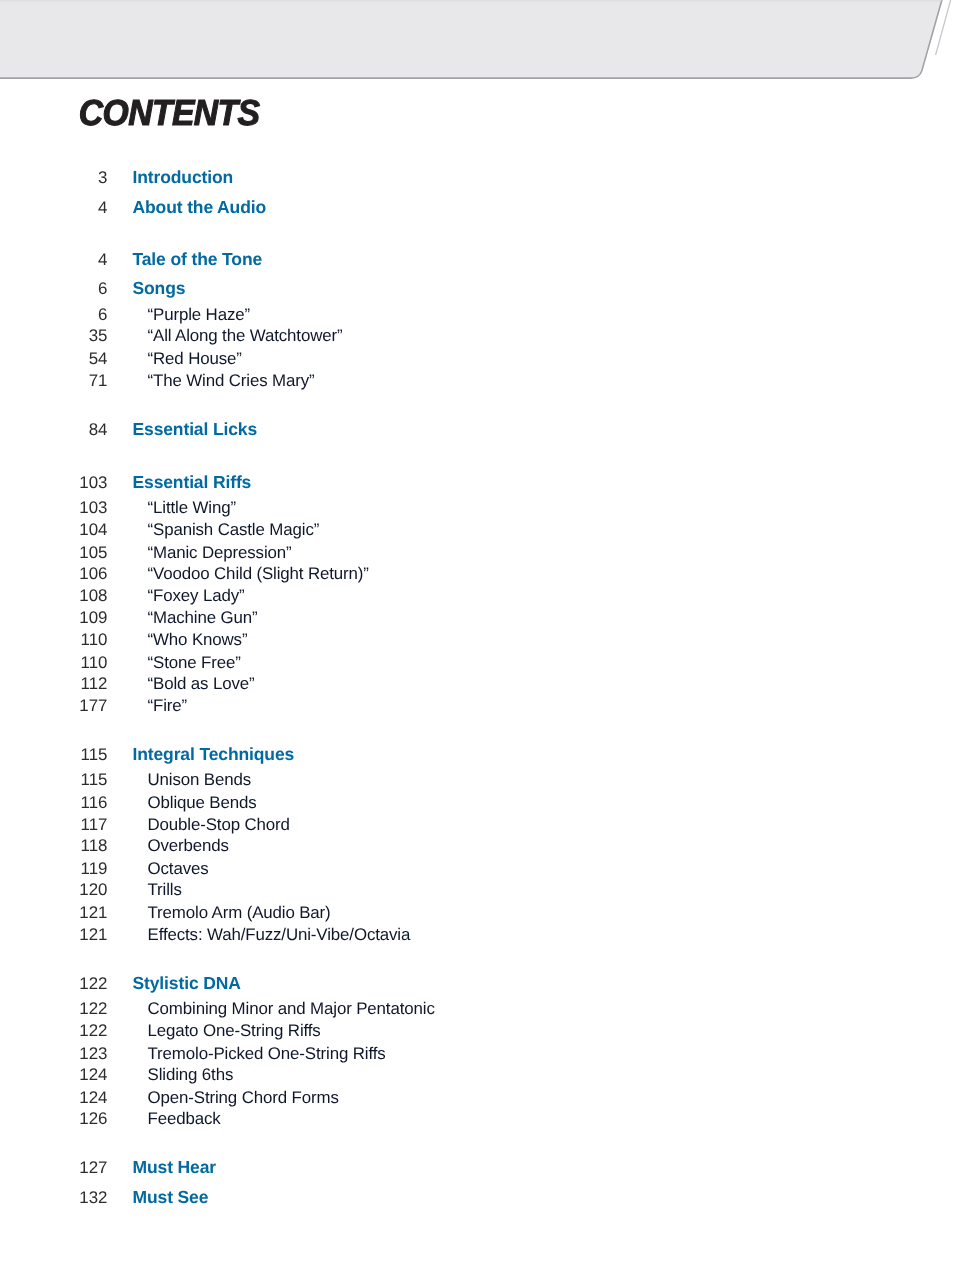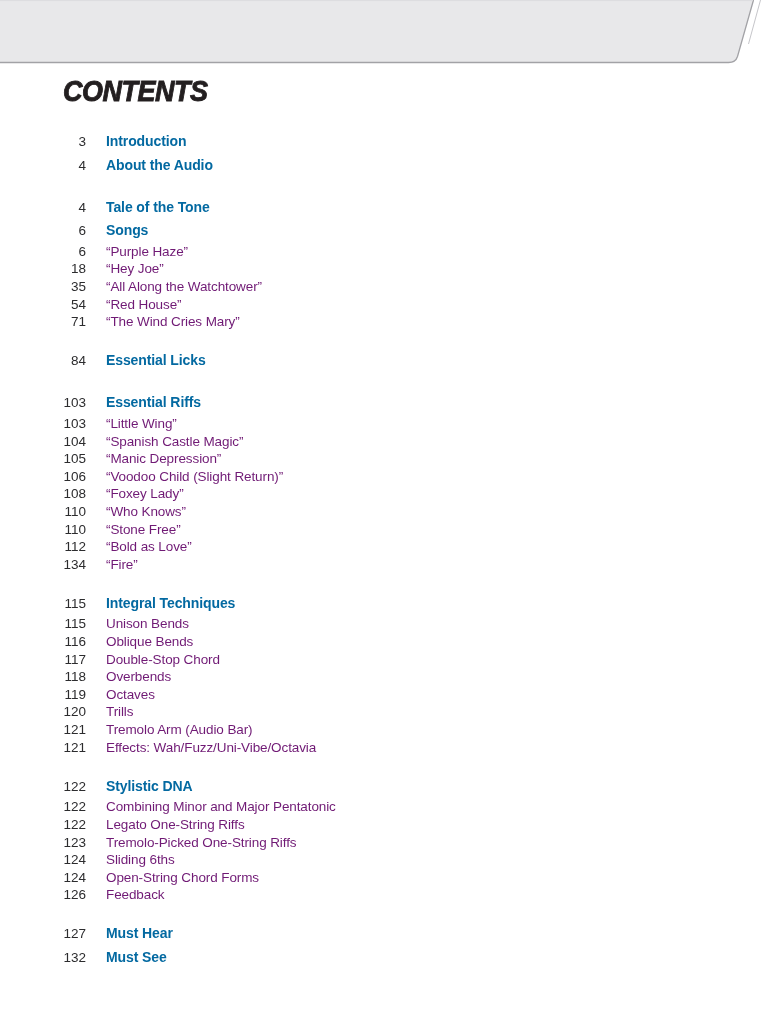--- a/index.html
+++ b/index.html
@@ -69,23 +69,23 @@
     font-size: 13.5px;
     line-height: 17.6px;
   }
   .row.l1 .label {
     margin-left: 20px;
     font-weight: 700;
     color: #0369a1;
     letter-spacing: -0.1px;
   }
   .row.l2 .label {
-    margin-left: 20px;
+    margin-left: 32px;
     font-weight: 400;
-    color: #701a75;
+    color: #0f172a;
     letter-spacing: -0.1px;
   }
 </style>
 </head>
 <body>
 
 <div class="page">
 
   <svg class="band-svg" width="768" height="70" viewBox="0 0 768 70" aria-hidden="true">
     <path d="M0,0 L753.5,0 L737.5,56.5 Q735.6,62.5 728.5,62.5 L0,62.5 Z" fill="#e8e8ea"></path>
@@ -111,24 +111,20 @@
       </div>
       <div class="row l1">
         <span class="num">6</span>
         <span class="label">Songs</span>
       </div>
       <div class="row l2">
         <span class="num">6</span>
         <span class="label">“Purple Haze”</span>
       </div>
       <div class="row l2">
-        <span class="num">18</span>
-        <span class="label">“Hey Joe”</span>
-      </div>
-      <div class="row l2">
         <span class="num">35</span>
         <span class="label">“All Along the Watchtower”</span>
       </div>
       <div class="row l2">
         <span class="num">54</span>
         <span class="label">“Red House”</span>
       </div>
       <div class="row l2">
         <span class="num">71</span>
         <span class="label">“The Wind Cries Mary”</span>
@@ -155,33 +151,37 @@
       </div>
       <div class="row l2">
         <span class="num">106</span>
         <span class="label">“Voodoo Child (Slight Return)”</span>
       </div>
       <div class="row l2">
         <span class="num">108</span>
         <span class="label">“Foxey Lady”</span>
       </div>
       <div class="row l2">
+        <span class="num">109</span>
+        <span class="label">“Machine Gun”</span>
+      </div>
+      <div class="row l2">
         <span class="num">110</span>
         <span class="label">“Who Knows”</span>
       </div>
       <div class="row l2">
         <span class="num">110</span>
         <span class="label">“Stone Free”</span>
       </div>
       <div class="row l2">
         <span class="num">112</span>
         <span class="label">“Bold as Love”</span>
       </div>
       <div class="row l2">
-        <span class="num">134</span>
+        <span class="num">177</span>
         <span class="label">“Fire”</span>
       </div>
       <div class="row l1 gap">
         <span class="num">115</span>
         <span class="label">Integral Techniques</span>
       </div>
       <div class="row l2">
         <span class="num">115</span>
         <span class="label">Unison Bends</span>
       </div>

